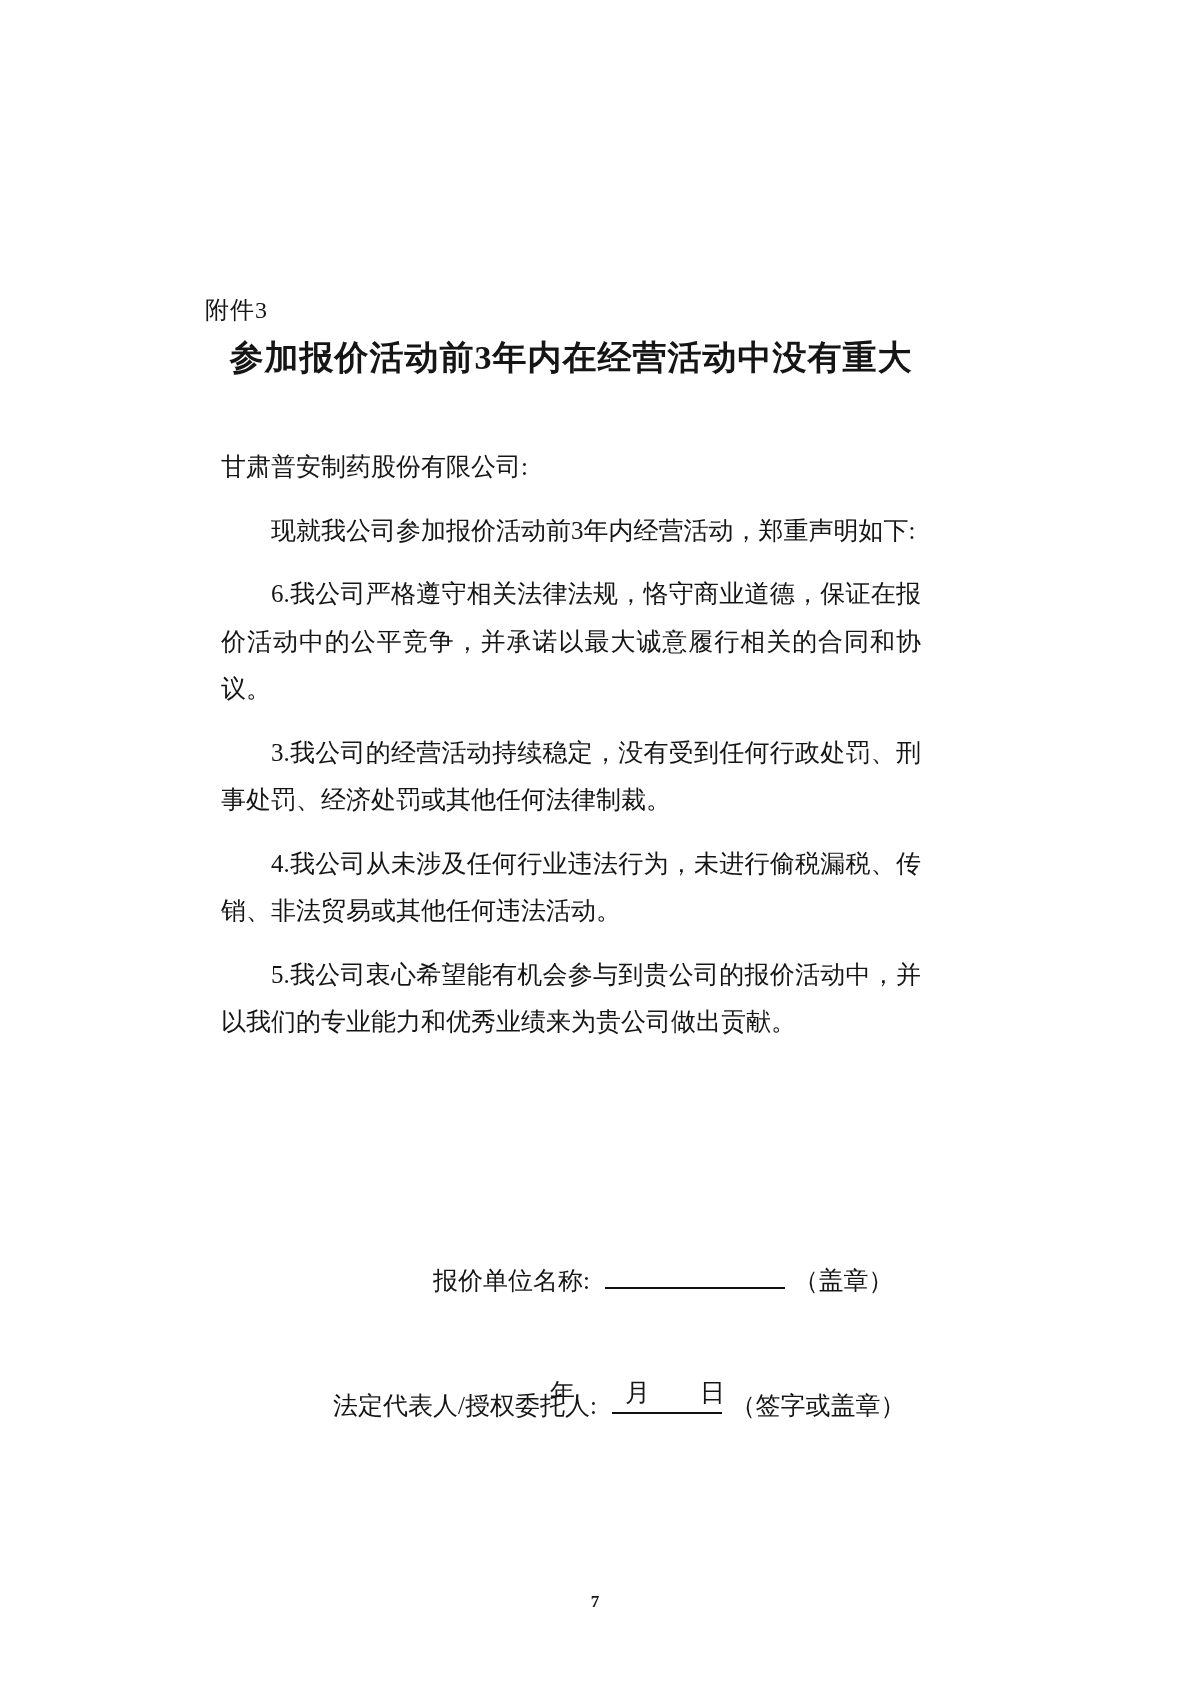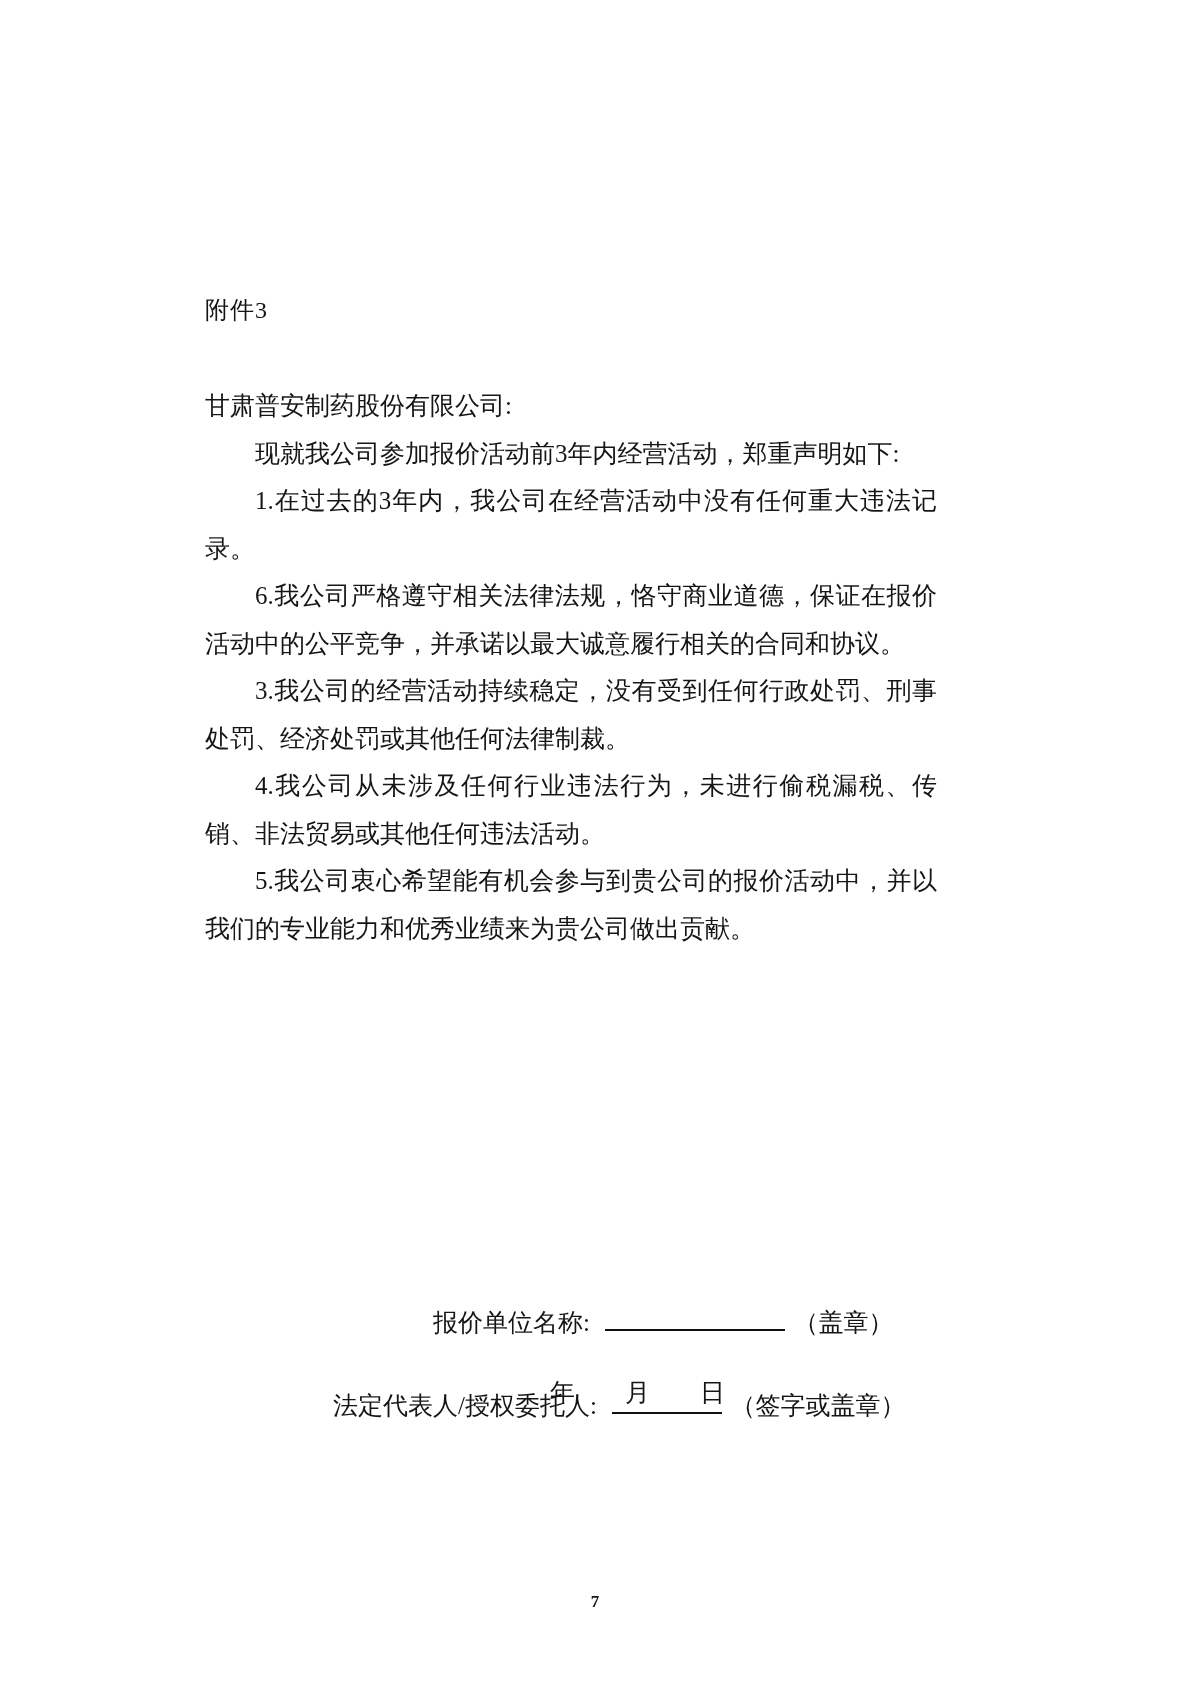--- a/index.html
+++ b/index.html
@@ -32,29 +32,29 @@
     font-weight: bold;
     line-height: 53px;
     letter-spacing: 1px;
   }
   .body-text {
     margin-top: 59px;
     font-size: 25px;
     line-height: 47.5px;
     text-align: justify;
   }
-  .body-text p { margin: 0; text-indent: 2em; }
+  .body-text p { margin: 16px; text-indent: 2em; }
   .body-text p.no-indent { text-indent: 0; }
   .sig-line {
     position: absolute;
     font-size: 25px;
     line-height: 34px;
     white-space: nowrap;
   }
-  .sig-company { left: 433px; top: 1259px; margin-top: 42px; }
+  .sig-company { left: 433px; top: 1259px; }
   .sig-legal   { left: 333px; top: 1384px; }
   .sig-date    { left: 550px; top: 1376px; }
   .blank-line {
     display: inline-block;
     border-bottom: 2px solid #111;
     height: 30px;
     vertical-align: baseline;
     margin-left: 9px;
     margin-right: 2px;
   }
@@ -73,26 +73,26 @@
 </head>
 <body>
 
 <div class="page">
 
   <div class="content">
 
     <div class="attachment-label">附件3</div>
 
     <div class="doc-title">
+      <div>参加报价活动前3年内在经营活动中没有重大</div>
     </div>
 
     <div class="body-text">
       <p class="no-indent">甘肃普安制药股份有限公司:</p>
       <p>现就我公司参加报价活动前3年内经营活动，郑重声明如下:</p>
-      <p>1.在过去的3年内，我公司在经营活动中没有任何重大违法记录。</p>
       <p>6.我公司严格遵守相关法律法规，恪守商业道德，保证在报价活动中的公平竞争，并承诺以最大诚意履行相关的合同和协议。</p>
       <p>3.我公司的经营活动持续稳定，没有受到任何行政处罚、刑事处罚、经济处罚或其他任何法律制裁。</p>
       <p>4.我公司从未涉及任何行业违法行为，未进行偷税漏税、传销、非法贸易或其他任何违法活动。</p>
       <p>5.我公司衷心希望能有机会参与到贵公司的报价活动中，并以我们的专业能力和优秀业绩来为贵公司做出贡献。</p>
     </div>
 
   </div>
 
   <div class="sig-line sig-company">
     <span>报价单位名称:</span>

